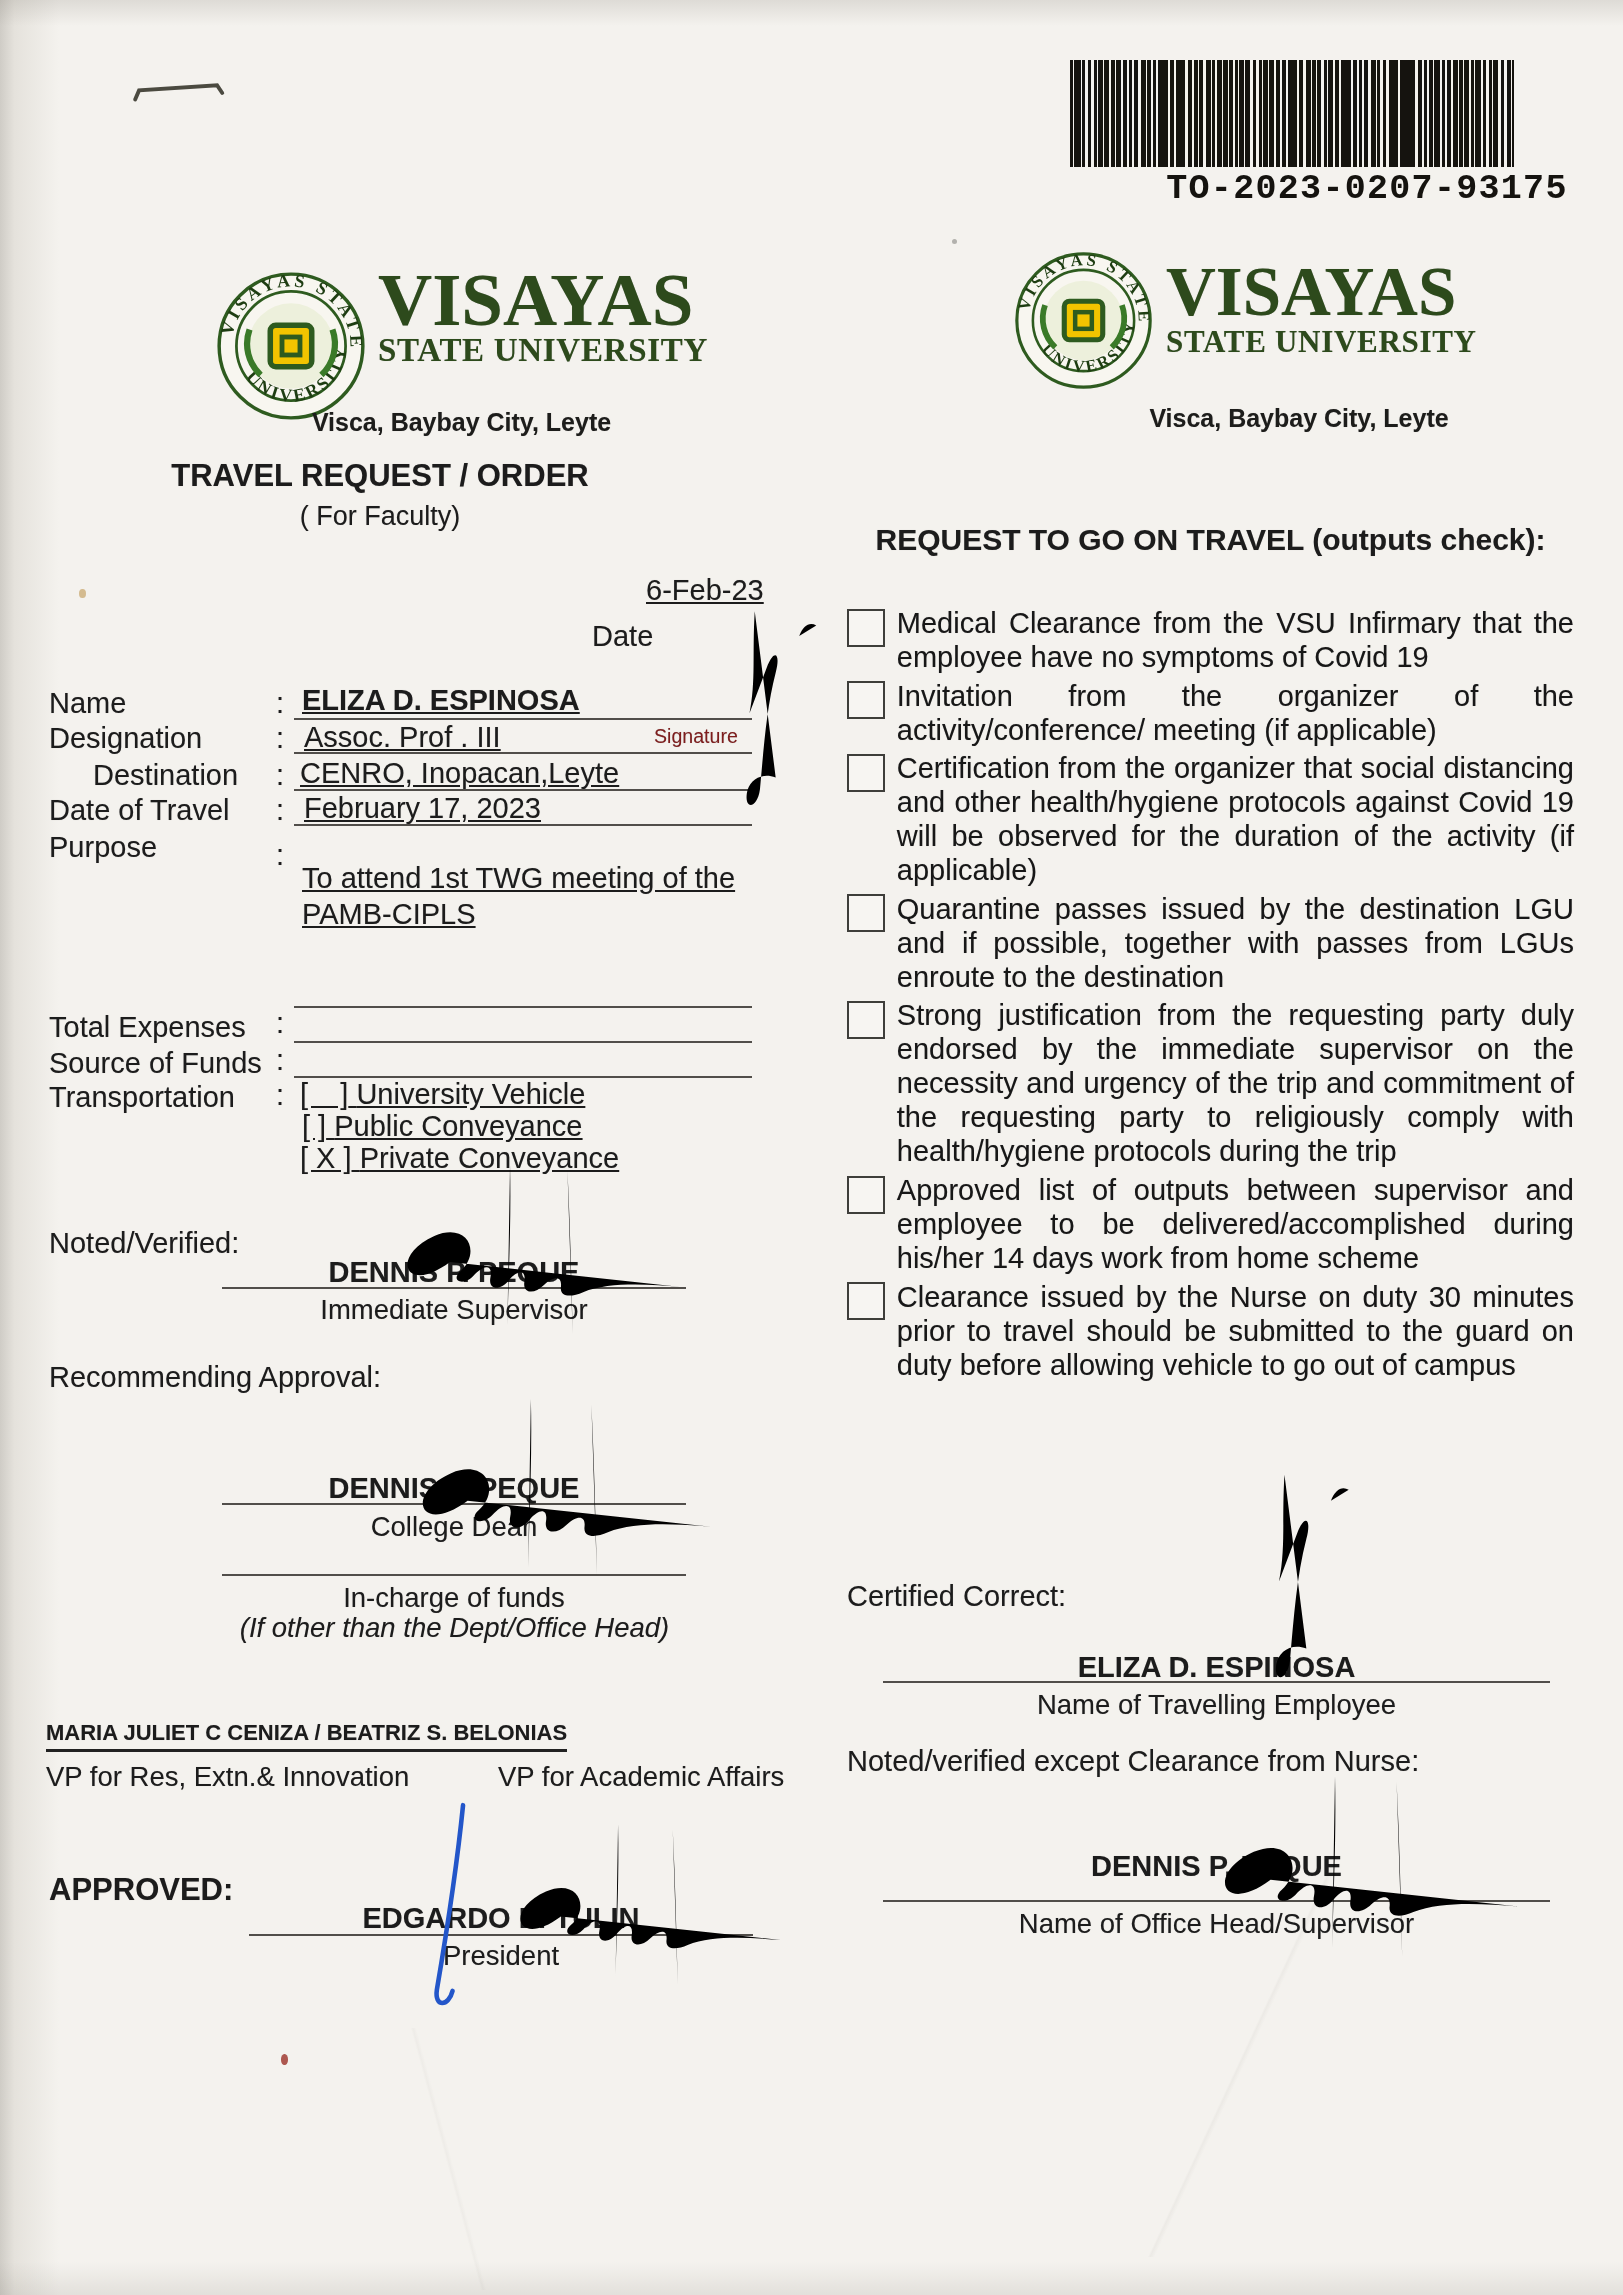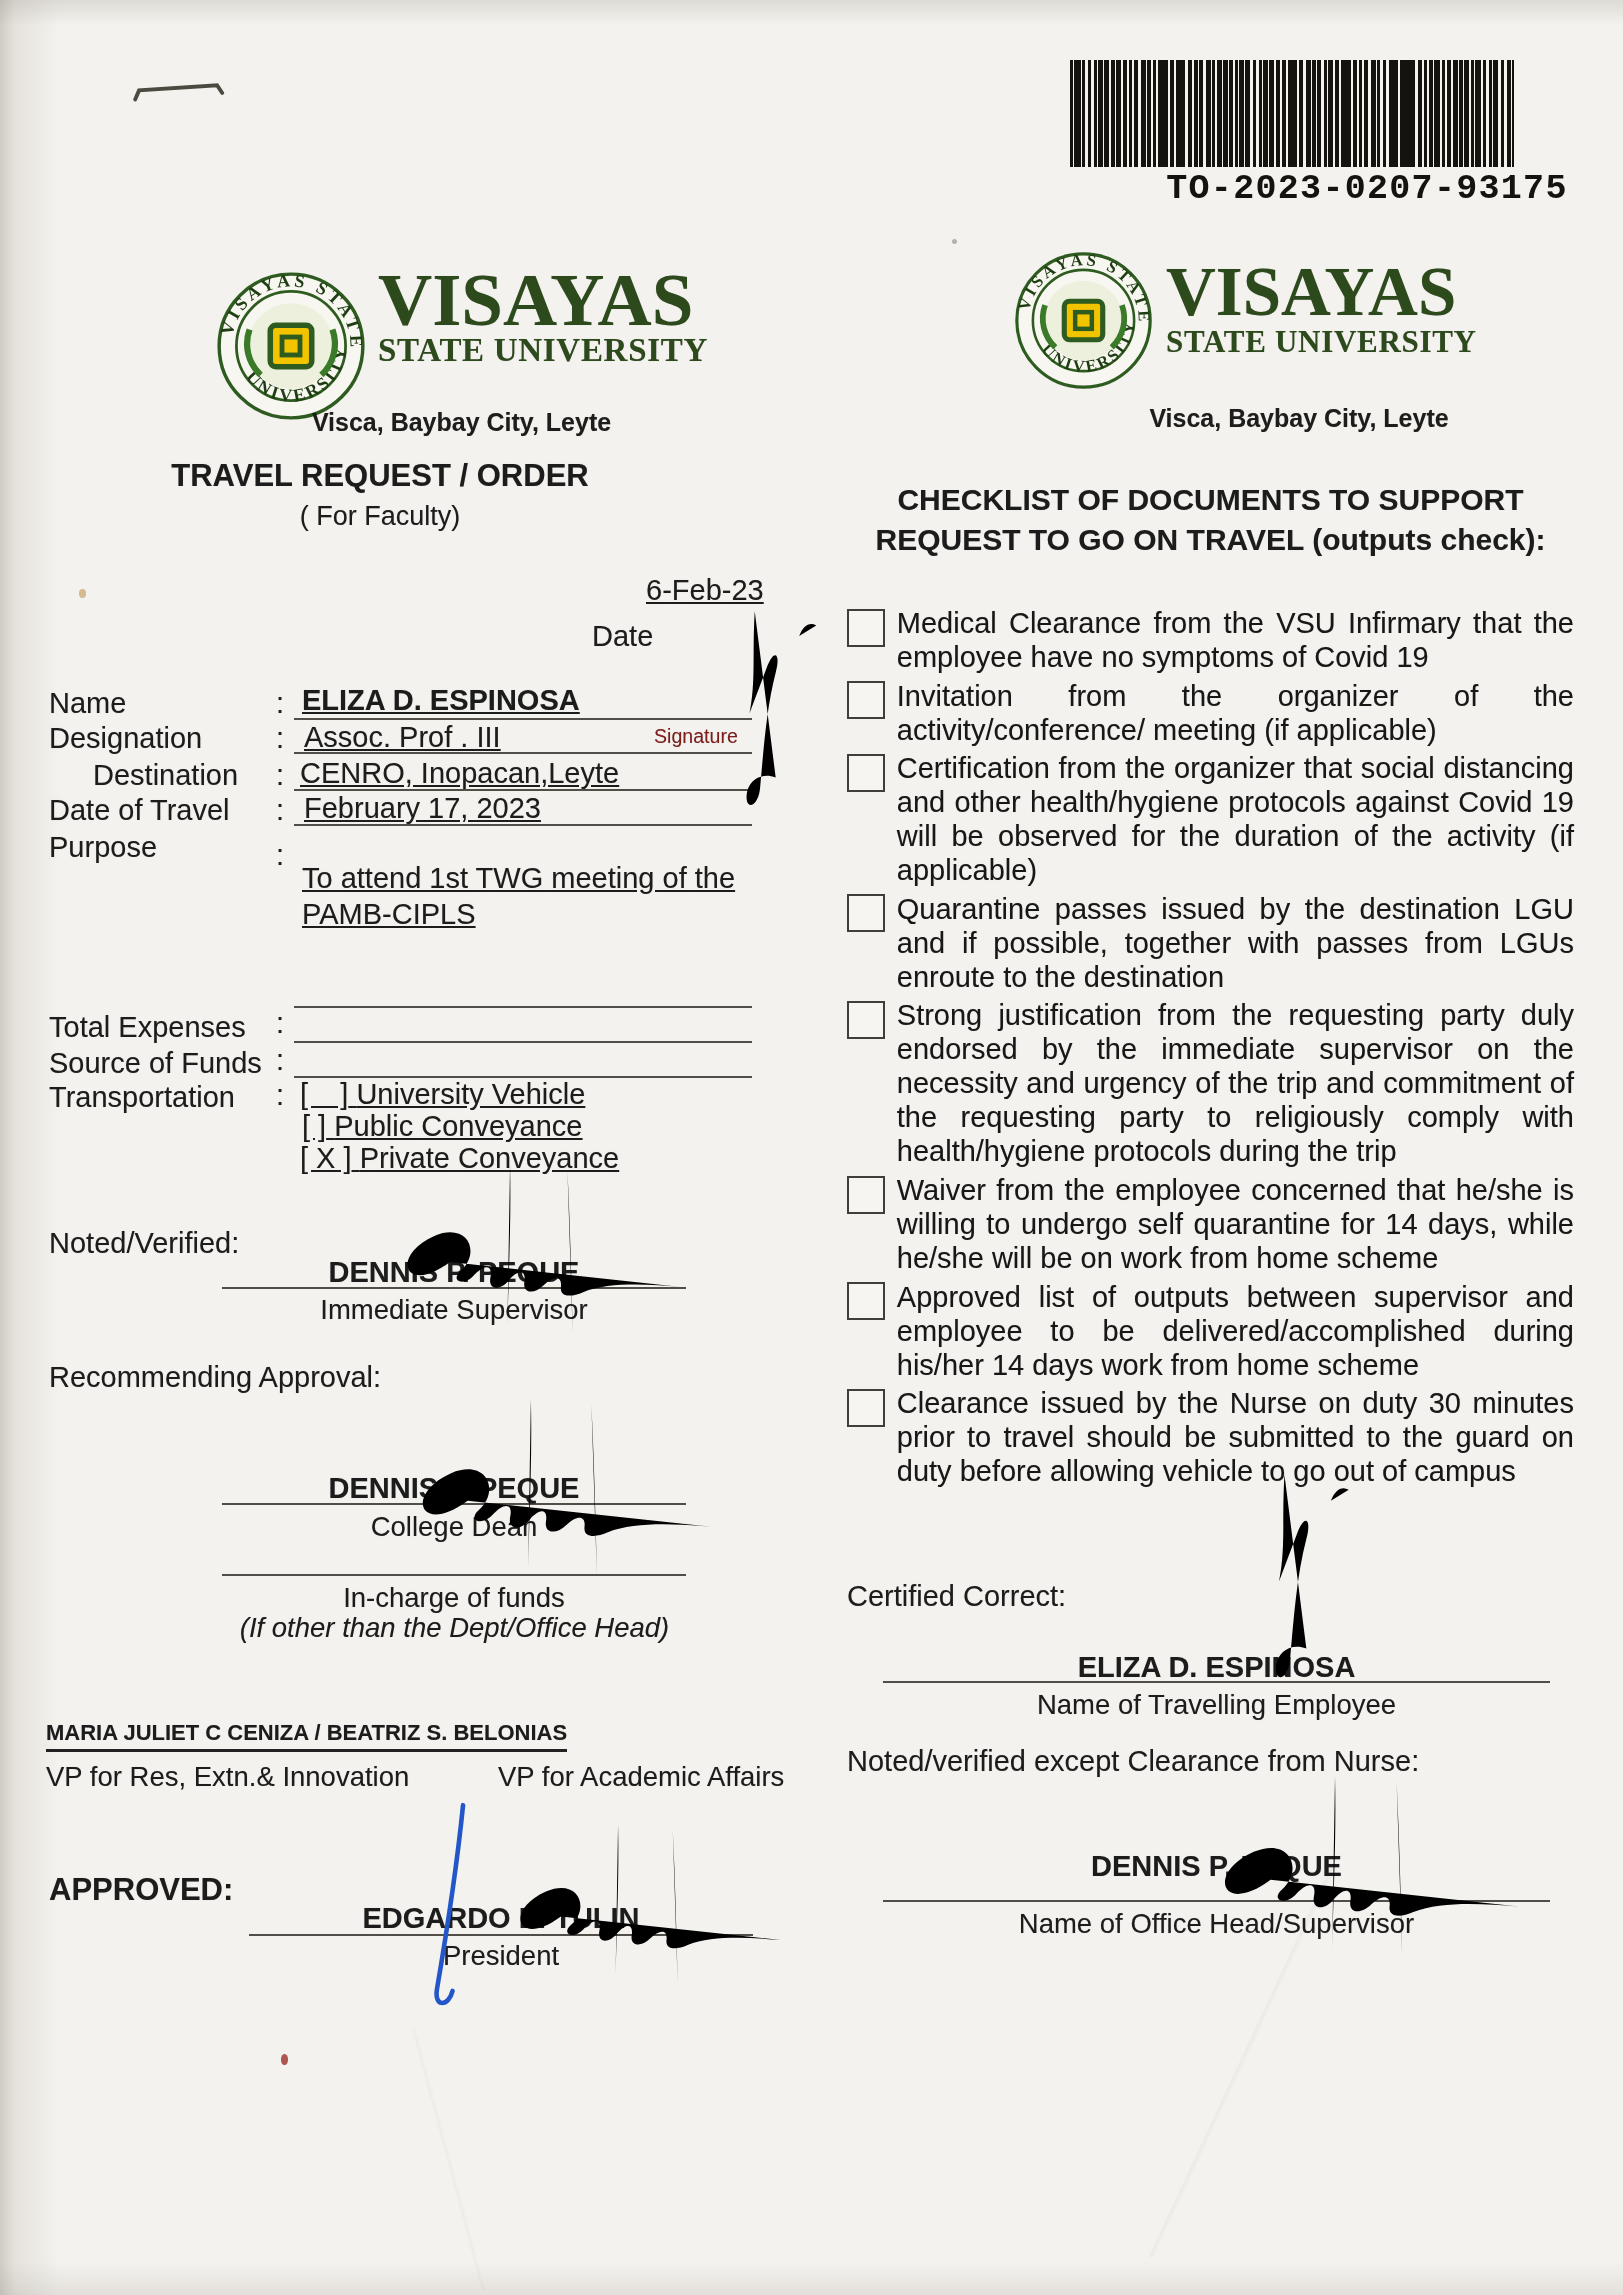--- a/index.html
+++ b/index.html
@@ -200,21 +200,20 @@
     <path d="M154,152 a62,62 0 0 0 16,-66" stroke="#3a7a28" stroke-width="9" fill="none"></path>
     <rect x="80" y="80" width="60" height="60" rx="8" fill="#f2c400" stroke="#2e5b1f" stroke-width="8"></rect>
     <rect x="97" y="97" width="26" height="26" fill="none" stroke="#2e5b1f" stroke-width="7"></rect>
   </svg>
   <div class="abs" style="left:1166px;top:258px;">
     <div class="wordmark1 ink" style="font-size:69px;">VISAYAS</div>
     <div class="wordmark2 ink" style="font-size:31px;margin-top:-1.3px;letter-spacing:0.7px;">STATE UNIVERSITY</div>
   </div>
   <div class="abs address ctr ink" style="left:1021px;top:404px;width:556px;">Visca, Baybay City, Leyte</div>
 
-  <div class="abs form-title ctr ink" style="left:847px;top:483px;width:727px;font-size:30px;">CHECKLIST OF DOCUMENTS TO SUPPORT</div>
   <div class="abs form-title ctr ink" style="left:847px;top:523px;width:727px;font-size:30px;">REQUEST TO GO ON TRAVEL (outputs check):</div>
 
   <div class="chk-wrap">
     <div class="chk-item">
         <div class="chk-box"></div>
         <div class="chk-text ink">Medical Clearance from the VSU Infirmary that the employee have no symptoms of Covid 19</div>
       </div>
     <div class="chk-item">
         <div class="chk-box"></div>
         <div class="chk-text ink">Invitation from the organizer of the activity/conference/ meeting (if applicable)</div>
@@ -223,24 +222,20 @@
         <div class="chk-box"></div>
         <div class="chk-text ink">Certification from the organizer that social distancing and other health/hygiene protocols against Covid 19 will be observed for the duration of the activity (if applicable)</div>
       </div>
     <div class="chk-item">
         <div class="chk-box"></div>
         <div class="chk-text ink">Quarantine passes issued by the destination LGU and if possible, together with passes from LGUs enroute to the destination</div>
       </div>
     <div class="chk-item">
         <div class="chk-box"></div>
         <div class="chk-text ink">Strong justification from the requesting party duly endorsed by the immediate supervisor on the necessity and urgency of the trip and commitment of the requesting party to religiously comply with health/hygiene protocols during the trip</div>
-      </div>
-    <div class="chk-item">
-        <div class="chk-box"></div>
-        <div class="chk-text ink">Waiver from the employee concerned that he/she is willing to undergo self quarantine for 14 days, while he/she will be on work from home scheme</div>
       </div>
     <div class="chk-item">
         <div class="chk-box"></div>
         <div class="chk-text ink">Approved list of outputs between supervisor and employee to be delivered/accomplished during his/her 14 days work from home scheme</div>
       </div>
     <div class="chk-item">
         <div class="chk-box"></div>
         <div class="chk-text ink">Clearance issued by the Nurse on duty 30 minutes prior to travel should be submitted to the guard on duty before allowing vehicle to go out of campus</div>
       </div>
   </div>

